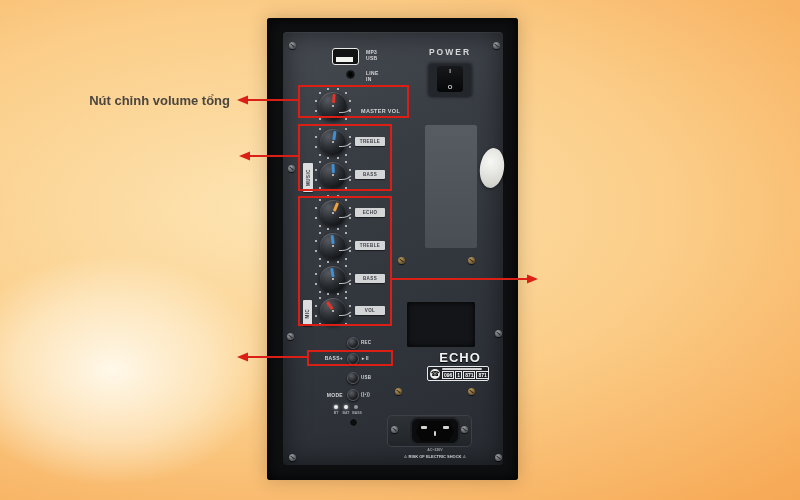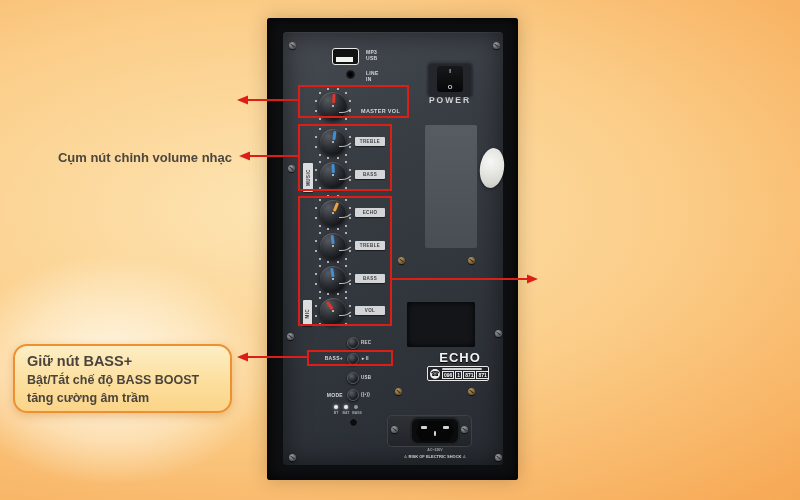--- a/index.html
+++ b/index.html
@@ -113,21 +113,21 @@
     <div class="ptext" style="left:83px;top:17px;">
       <div>MP3</div>
         <div>USB</div>
     </div>
     <div class="abs" id="line-jack"></div>
     <div class="ptext" style="left:83px;top:38px;">
       <div>LINE</div>
         <div>IN</div>
     </div>
 
-    <div class="ptext" style="left:133px;top:15px;width:68px;text-align:center;font-size:8.5px;letter-spacing:2px;margin-top:48px;">POWER</div>
+    <div class="ptext" style="left:133px;top:15px;width:68px;text-align:center;font-size:8.5px;letter-spacing:2px;">POWER</div>
     <div class="abs" id="switch-bezel"></div>
     <div class="abs" id="switch-rocker">
       <span>I</span>
       <span>O</span>
     </div>
 
     <div class="knob big" style="left:36px;top:60px;--pt:#e0352a;--rot:3deg;"></div>
     <div class="ticks" style="left:49px;top:73px;"></div>
     <div class="arc" style="left:56px;top:68px;"></div>
     <div class="ptext" style="left:78px;top:76px;font-size:5.5px;">MASTER VOL</div>
@@ -218,27 +218,22 @@
     <div class="pin" style="left:150.5px;top:399px;width:2.5px;height:5px;"></div>
     <div class="tiny" style="left:122px;top:416px;width:60px;font-size:3.5px;">AC~220V</div>
     <div class="tiny" style="left:95px;top:422px;width:114px;font-size:4px;color:#cfcfd1;">⚠ RISK OF ELECTRIC SHOCK ⚠</div>
 
     <div class="redrect" style="left:15px;top:53px;width:111px;height:33px;"></div>
     <div class="redrect" style="left:15px;top:92px;width:94px;height:67px;"></div>
     <div class="redrect" style="left:15px;top:164px;width:94px;height:130px;"></div>
     <div class="redrect" style="left:24px;top:318px;width:86px;height:16px;"></div>
   </div>
 
-  <div class="ann" style="left:30px;top:150px;width:202px;text-align:right;">Cụm nút chỉnh volume nhạc</div>
-
-  <div class="abs" id="callout">
-    <div class="t1">Giữ nút BASS+</div>
-    <div class="t2">Bật/Tắt chế độ BASS BOOST</div>
-    <div class="t2">tăng cường âm trầm</div>
-  </div>
+  <div class="ann" style="left:40px;top:93px;width:190px;text-align:right;">Nút chỉnh volume tổng</div>
+
 
   <svg class="abs" id="overlay" width="800" height="500">
     <g stroke="#dc1f16" stroke-width="2" fill="#dc1f16">
       <line x1="246" y1="100" x2="299" y2="100"></line>
       <polygon points="237,100 248,95.5 248,104.5" stroke="none"></polygon>
       <line x1="248" y1="156" x2="299" y2="156"></line>
       <polygon points="239,156 250,151.5 250,160.5" stroke="none"></polygon>
       <line x1="392" y1="279" x2="528" y2="279"></line>
       <polygon points="538,279 527,274.5 527,283.5" stroke="none"></polygon>
       <line x1="246" y1="357" x2="308" y2="357"></line>

